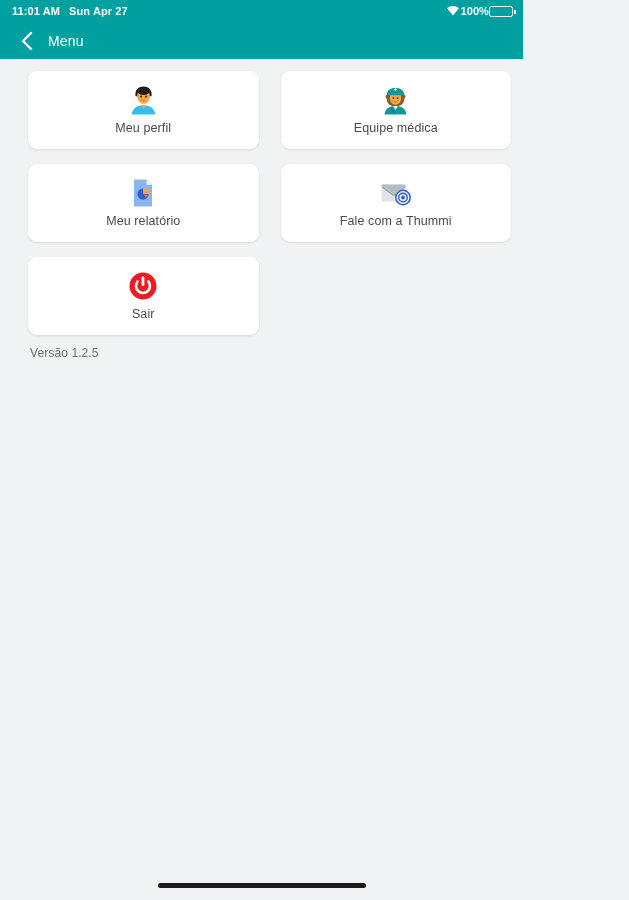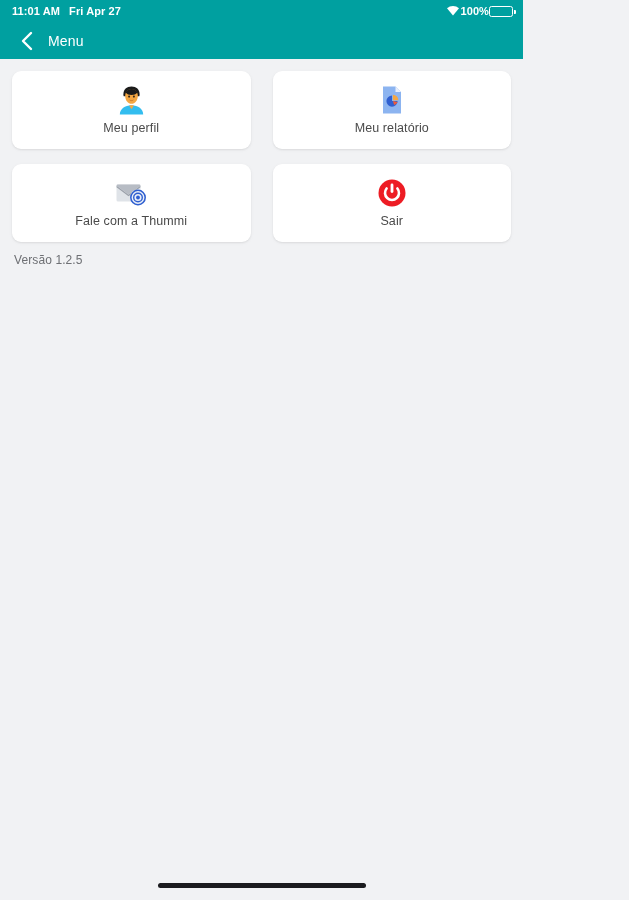--- a/index.html
+++ b/index.html
@@ -76,21 +76,21 @@
     cursor: pointer;
   }
   .nav-title {
     color: #ffffff;
     font-size: 14px;
     font-weight: normal;
     letter-spacing: .2px;
   }
 
   
-  .content { flex: 1; padding: 12px 12px 0 12px; }
+  .content { flex: 1; padding: 12px 12px 0 12px; margin-left: 16px; }
 
   .grid {
     display: grid;
     grid-template-columns: 1fr 1fr;
     column-gap: 22px;
     row-gap: 15px;
   }
 
   .card {
     background: #ffffff;
@@ -143,21 +143,21 @@
   }
 </style>
 </head>
 <body>
 
 <div class="phone">
 
   <div class="statusbar">
     <div class="status-left">
       <span>11:01 AM</span>
-      <span>Fri Apr 27</span>
+      <span>Sun Apr 27</span>
     </div>
     <div class="status-right">
       <span class="wifi-icon">
         <svg width="14" height="11" viewBox="0 0 14 11">
           <path d="M7 10.5 L1 3.2 A9 9 0 0 1 13 3.2 Z" fill="#ffffff"></path>
         </svg>
       </span>
       <span>100%</span>
       <span class="battery">
         <span class="battery-fill"></span>
@@ -186,20 +186,40 @@
             <circle cx="11.1" cy="11.6" r="1.05" fill="#3a2a18"></circle>
             <circle cx="15.9" cy="11.6" r="1.05" fill="#3a2a18"></circle>
             <path d="M11.9 15.2 C12.6 15.8 14.4 15.8 15.1 15.2" stroke="#c4732a" stroke-width="0.9" fill="none" stroke-linecap="round"></path>
             <path d="M1.8 29.5 C1.8 24 6.9 20.2 13.5 20.2 C20.1 20.2 25.2 24 25.2 29.5 Z" fill="#33bdef"></path>
             <path d="M11.1 20.4 L13.5 24.2 L15.9 20.4 C15.1 20.25 14.3 20.2 13.5 20.2 C12.7 20.2 11.9 20.25 11.1 20.4 Z" fill="#f5a742"></path>
           </svg>
         </div>
         <div class="card-label">Meu perfil</div>
       </div>
 
+      <div class="card">
+        <div class="card-icon">
+          <svg width="27" height="30" viewBox="0 0 27 30">
+            <path d="M5.6 14 C4.3 14 3.6 12.9 3.6 11.6 C3.6 10.3 4.3 9.4 5.6 9.4 Z" fill="#8a5a32"></path>
+            <path d="M21.4 14 C22.7 14 23.4 12.9 23.4 11.6 C23.4 10.3 22.7 9.4 21.4 9.4 Z" fill="#8a5a32"></path>
+            <path d="M4.7 13.5 C4.7 6.6 8.1 3.3 13.5 3.3 C18.9 3.3 22.3 6.6 22.3 13.5 C22.3 18.4 18.9 21.4 13.5 21.4 C8.1 21.4 4.7 18.4 4.7 13.5 Z" fill="#8a5a32"></path>
+            <path d="M13.5 6 C10 6 7.8 8.4 7.8 12.8 C7.8 17 10.3 19.8 13.5 19.8 C16.7 19.8 19.2 17 19.2 12.8 C19.2 8.4 17 6 13.5 6 Z" fill="#f5a742"></path>
+            <circle cx="11.3" cy="13.1" r="0.95" fill="#3a2a18"></circle>
+            <circle cx="15.7" cy="13.1" r="0.95" fill="#3a2a18"></circle>
+            <path d="M12 16.5 C12.6 17 14.4 17 15 16.5" stroke="#c4732a" stroke-width="0.85" fill="none" stroke-linecap="round"></path>
+            <path d="M4.9 9.5 C4.9 5.3 8.5 3 13.5 3 C18.5 3 22.1 5.3 22.1 9.5 L22.1 10.2 L4.9 10.2 Z" fill="#0f9a9a"></path>
+            <rect x="12.2" y="4.1" width="2.6" height="0.95" fill="#ffffff"></rect>
+            <rect x="12.85" y="3.45" width="1.3" height="2.25" fill="#ffffff"></rect>
+            <path d="M2.6 29.5 C2.6 24.3 7.2 21 13.5 21 C19.8 21 24.4 24.3 24.4 29.5 Z" fill="#0f9a9a"></path>
+            <path d="M11.3 21.3 L13.5 25 L15.7 21.3 C15 21.1 14.3 21 13.5 21 C12.7 21 12 21.1 11.3 21.3 Z" fill="#ffffff"></path>
+            <path d="M9.5 22.2 C9.5 25.4 10.6 27.3 13.5 27.3" stroke="#0b7f7f" stroke-width="1.1" fill="none"></path>
+          </svg>
+        </div>
+        <div class="card-label">Equipe médica</div>
+      </div>
 
       <div class="card">
         <div class="card-icon">
           <svg width="24" height="30" viewBox="0 0 24 30">
             <path d="M3 1.5 L15.5 1.5 L21 7 L21 28.5 L3 28.5 Z" fill="#8cb4f0"></path>
             <path d="M15.5 1.5 L21 7 L15.5 7 Z" fill="#e8eefb"></path>
             <path d="M12 10.5 A5.6 5.6 0 1 0 17.6 16.1 L12 16.1 Z" fill="#2f5fd0"></path>
             <path d="M12.9 9.7 L12.9 15.2 L18.4 15.2 A5.6 5.6 0 0 0 12.9 9.7 Z" fill="#f5a742"></path>
             <path d="M14.1 19.9 A5.6 5.6 0 0 0 17.6 16.9 L12.9 16.1 Z" fill="#ed5a3a"></path>
           </svg>

